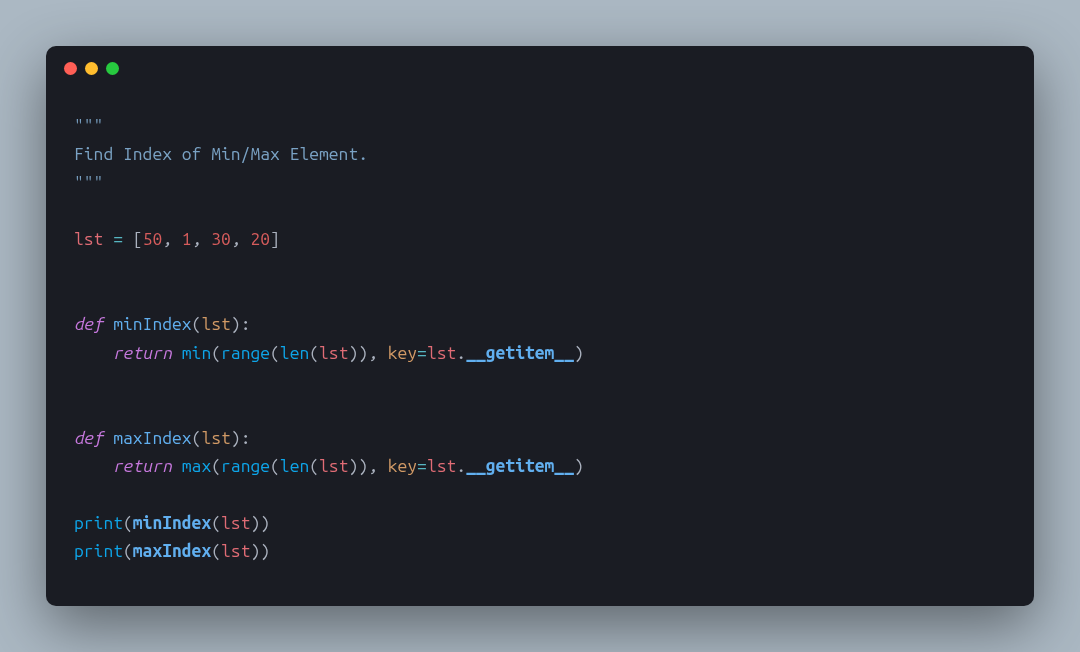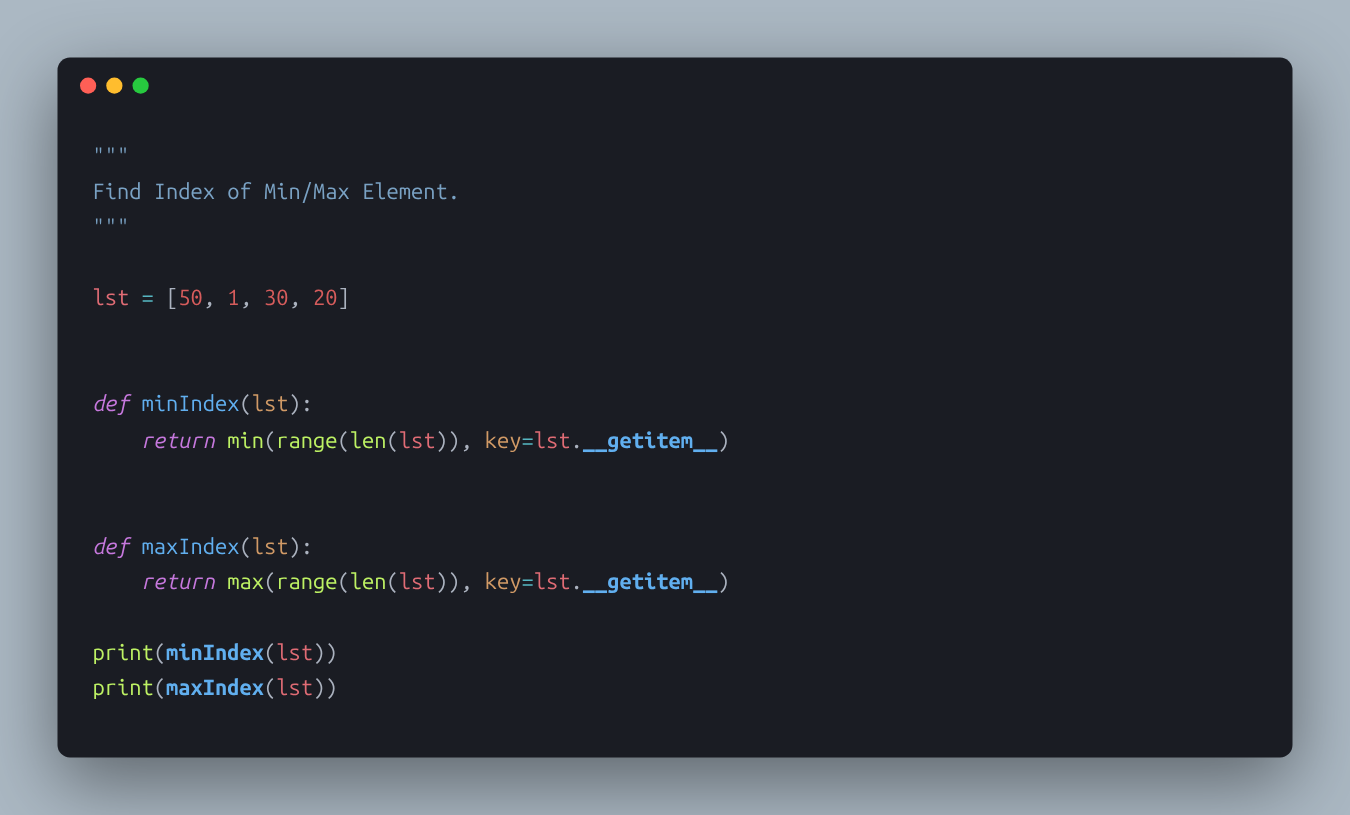--- a/index.html
+++ b/index.html
@@ -45,21 +45,21 @@
     color: #c8cdd4;
     white-space: pre;
     overflow: hidden;
   }
   .tok-str   { color: #7aa2c4; }   
   .tok-kw    { color: #c678dd; font-style: italic; }   
   .tok-op    { color: #56b6c2; }   
   .tok-num   { color: #d65c5c; }   
   .tok-fn    { color: #61afef; font-weight: bold; }   
   .tok-def   { color: #61afef; }   
-  .tok-bi    { color: #bef264; margin-top: 24px; }   
+  .tok-bi    { color: #0ea5e9; margin-top: 24px; }   
   .tok-param { color: #d19a66; }   
   .tok-id    { color: #e06c75; }   
   .tok-punc  { color: #abb2bf; }   
 </style>
 </head>
 <body>
 
 <div class="window">
   <div class="titlebar">
     <div class="dot red"></div>

